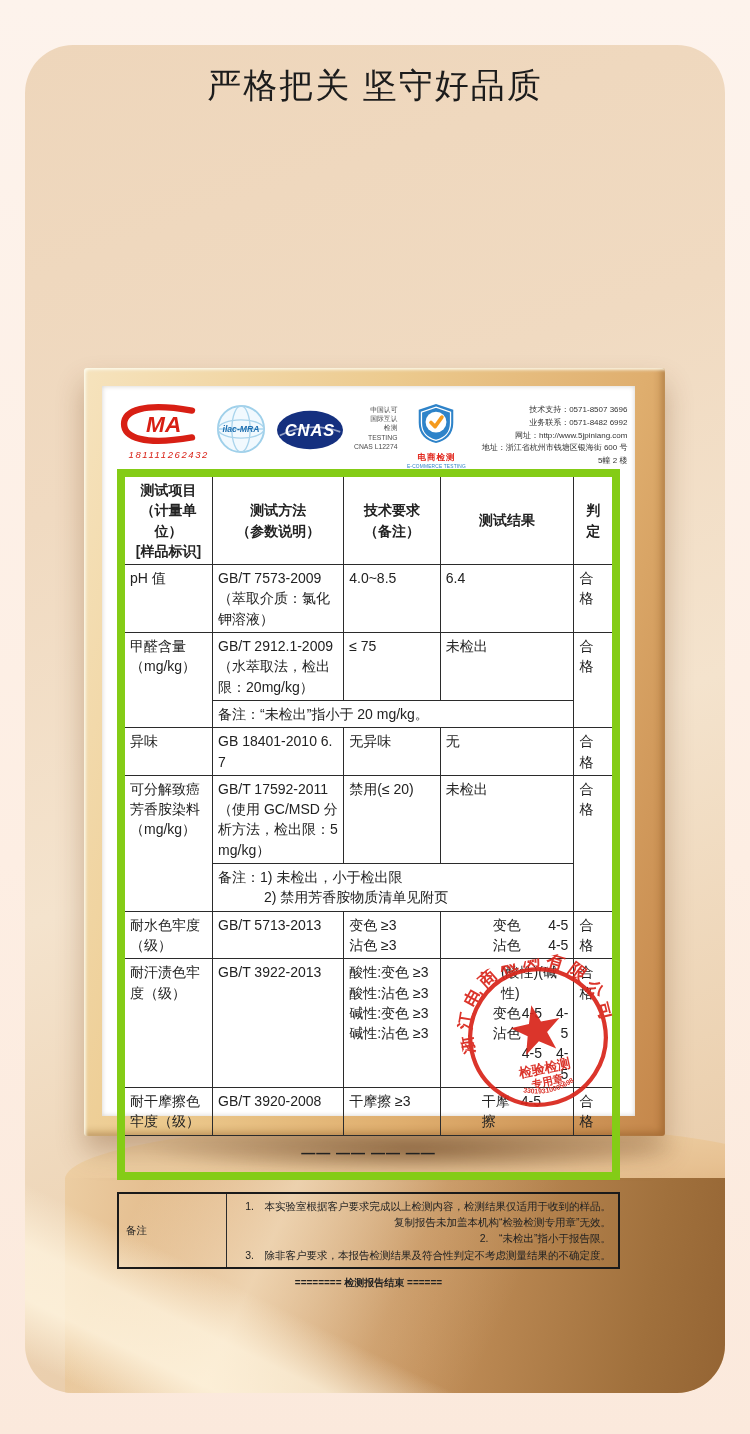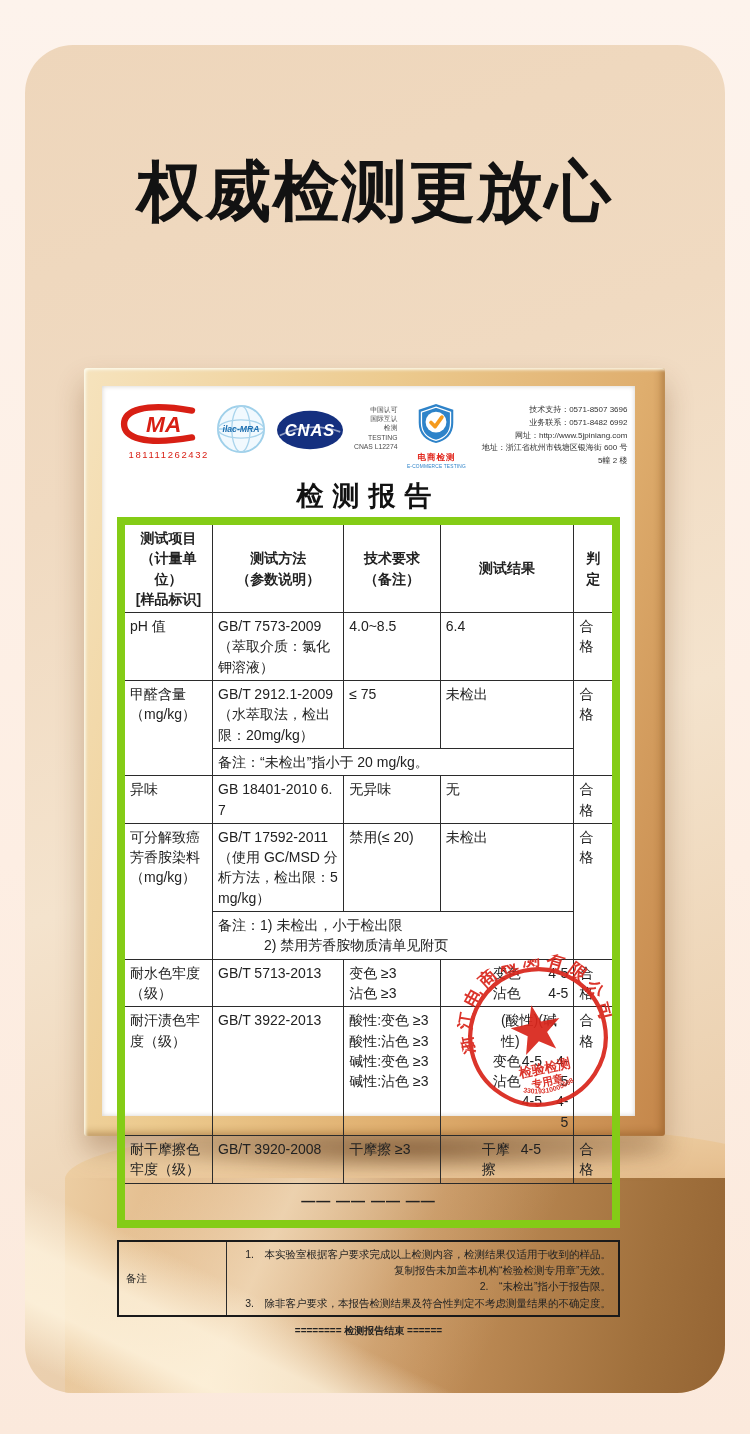--- a/index.html
+++ b/index.html
@@ -54,21 +54,21 @@
   }
   .paper{
     width:100%;height:100%;box-sizing:border-box;background:#fff;position:relative;
     box-shadow:inset 0 0 5px rgba(60,40,20,.22);
     padding:14px 15px 10px 15px;color:#222;
   }
   .pre{white-space:pre-line;text-align:right;}
   
   .cert-header{display:flex;align-items:flex-start;gap:7px;}
   .logo-cma{width:92px;text-align:right;flex:none;}
-  .cma-number{font-size:9.5px;color:#d81f14;letter-spacing:1.6px;margin-top:-3px;}
+  .cma-number{font-size:9.5px;color:#d81f14;letter-spacing:1.6px;margin-top:-3px;font-style:italic;}
   .logo-ilac{flex:none;margin-top:4px;}
   .logo-cnas{flex:none;margin-top:8px;}
   .accred{flex:none;font-size:6.8px;line-height:1.35;color:#4a4a4a;margin-top:5px;}
   .shield-block{flex:none;text-align:center;margin-top:2px;width:64px;}
   .shield-label{font-size:8.5px;font-weight:bold;color:#e2291f;letter-spacing:1px;margin-top:4px;}
   .shield-sub{font-size:4.8px;color:#2e83c9;letter-spacing:.2px;}
   .contact{margin-left:auto;flex:none;width:152px;font-size:8px;line-height:1.6;color:#333;margin-top:4px;}
   
   .cert-title{
     text-align:center;font-family:"DejaVu Serif",serif;font-weight:bold;
@@ -88,21 +88,21 @@
   table.notes td{border:1px solid #2b2b2b;padding:4px 7px;line-height:1.55;}
   td.notes-label{width:18.5%;text-align:left;vertical-align:middle;padding-left:10px;}
   .end-line{text-align:center;font-size:10px;font-weight:bold;margin-top:7px;color:#222;}
   
   .stamp{position:absolute;right:20px;bottom:2px;width:154px;height:154px;transform:rotate(-12deg);opacity:.93;}
 </style>
 </head>
 <body>
 
 <div class="card">
-  <h1 class="headline">权威检测更放心</h1>
+  <p class="subheadline">严格把关 坚守好品质</p>
 
   <div class="podium-top"></div>
   <div class="podium-body">
       <div class="sheen"></div>
     </div>
   <div class="light-band"></div>
   <div class="frame-shadow"></div>
 
   <div class="frame">
     <div class="paper">
@@ -151,21 +151,20 @@
           <div class="shield-sub">E-COMMERCE TESTING</div>
         </div>
 
         <div class="contact pre">技术支持：0571-8507 3696
 业务联系：0571-8482 6992
 网址：http://www.5jpiniang.com
 地址：浙江省杭州市钱塘区银海街 600 号
 5幢 2 楼</div>
       </div>
 
-      <h2 class="cert-title">检测报告</h2>
 
 
       <table class="result">
         <colgroup>
             <col style="width:18.5%">
             <col style="width:26.5%">
             <col style="width:19.5%">
             <col style="width:27%">
             <col style="width:8.5%">
           </colgroup>

